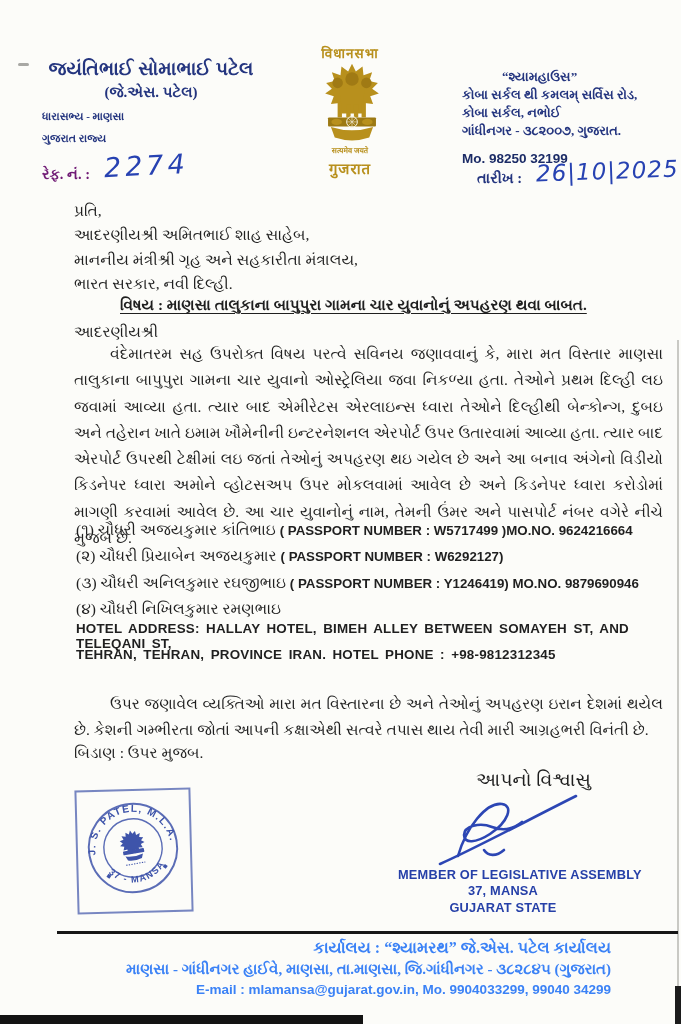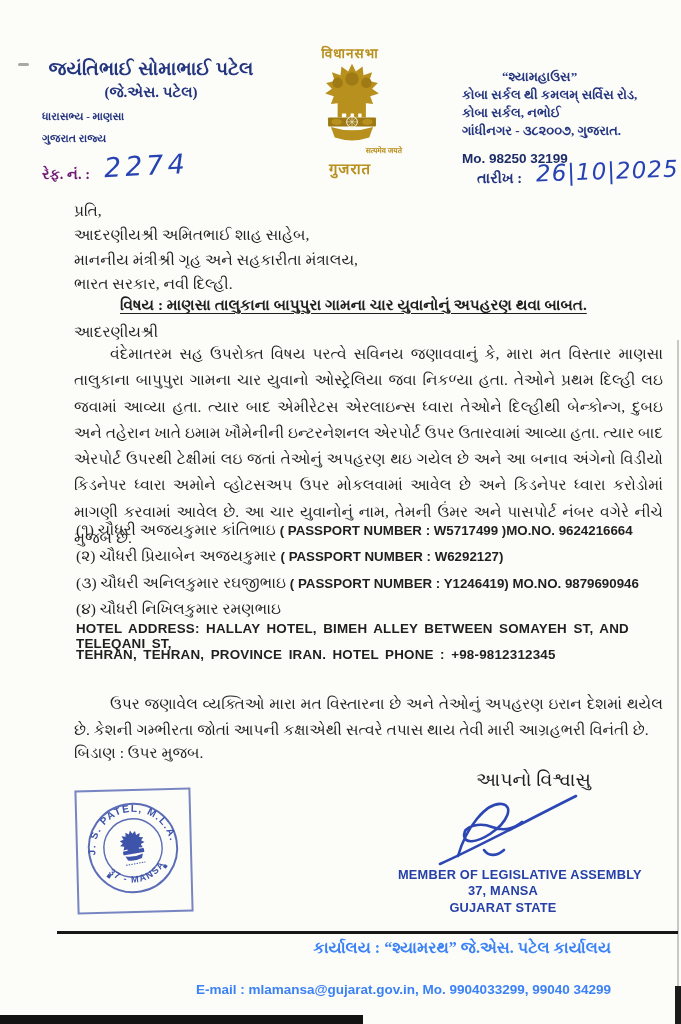--- a/index.html
+++ b/index.html
@@ -14,21 +14,21 @@
 
   
   .sender-top{left:34px;top:58px;width:234px;text-align:center;}
   .sender-name{font-size:19px;font-weight:700;color:#24357f;}
   .sender-alias{font-size:15px;font-weight:700;color:#24357f;margin-top:4px;}
   .sender-line{left:42px;font-size:11px;font-weight:700;color:#24357f;}
 
   
   .assembly-title{left:298px;top:44px;width:104px;text-align:center;font-size:13.5px;font-weight:700;letter-spacing:1px;}
   .emblem-svg{left:306px;top:62px;}
-  .emblem-motto{left:298px;top:145px;width:104px;text-align:right;font-size:7.5px;font-weight:700;}
+  .emblem-motto{left:298px;top:145px;width:104px;text-align:center;font-size:7.5px;font-weight:700;}
   .emblem-state{left:298px;top:158px;width:104px;text-align:center;font-size:15px;font-weight:700;letter-spacing:1px;}
 
   
   .office{left:462px;top:68px;width:186px;font-size:13px;font-weight:700;color:#24357f;line-height:18px;}
   .office .l1{padding-left:40px;}
   .office .mob{color:#1b2b66;font-family:"Liberation Sans","DejaVu Sans",sans-serif;font-size:13.5px;margin-top:10px;}
 
   .ref-label{left:42px;top:166px;font-size:14.5px;font-weight:700;color:#701a75;}
   .date-label{left:477px;top:170px;font-size:14.5px;font-weight:700;color:#24357f;}
   .hand{font-family:"DejaVu Sans","Liberation Sans",sans-serif;font-style:italic;color:#2742b2;}
@@ -184,15 +184,16 @@
   </svg>
 
   <div class="abs signer">
     <div class="nowrap">MEMBER OF LEGISLATIVE ASSEMBLY</div>
     <div class="nowrap">37, MANSA</div>
     <div class="nowrap">GUJARAT STATE</div>
   </div>
 
   <div class="abs separator"></div>
   <div class="abs footer footer-1 nowrap">કાર્યાલય : “શ્યામરથ” જે.એસ. પટેલ કાર્યાલય</div>
+  <div class="abs footer footer-2 nowrap">માણસા - ગાંધીનગર હાઈવે, માણસા, તા.માણસા, જિ.ગાંધીનગર - ૩૮૨૮૪૫ (ગુજરાત)</div>
   <div class="abs footer footer-3 nowrap">E-mail : mlamansa@gujarat.gov.in, Mo. 9904033299, 99040 34299</div>
 
 </div>
 
 </body></html>

